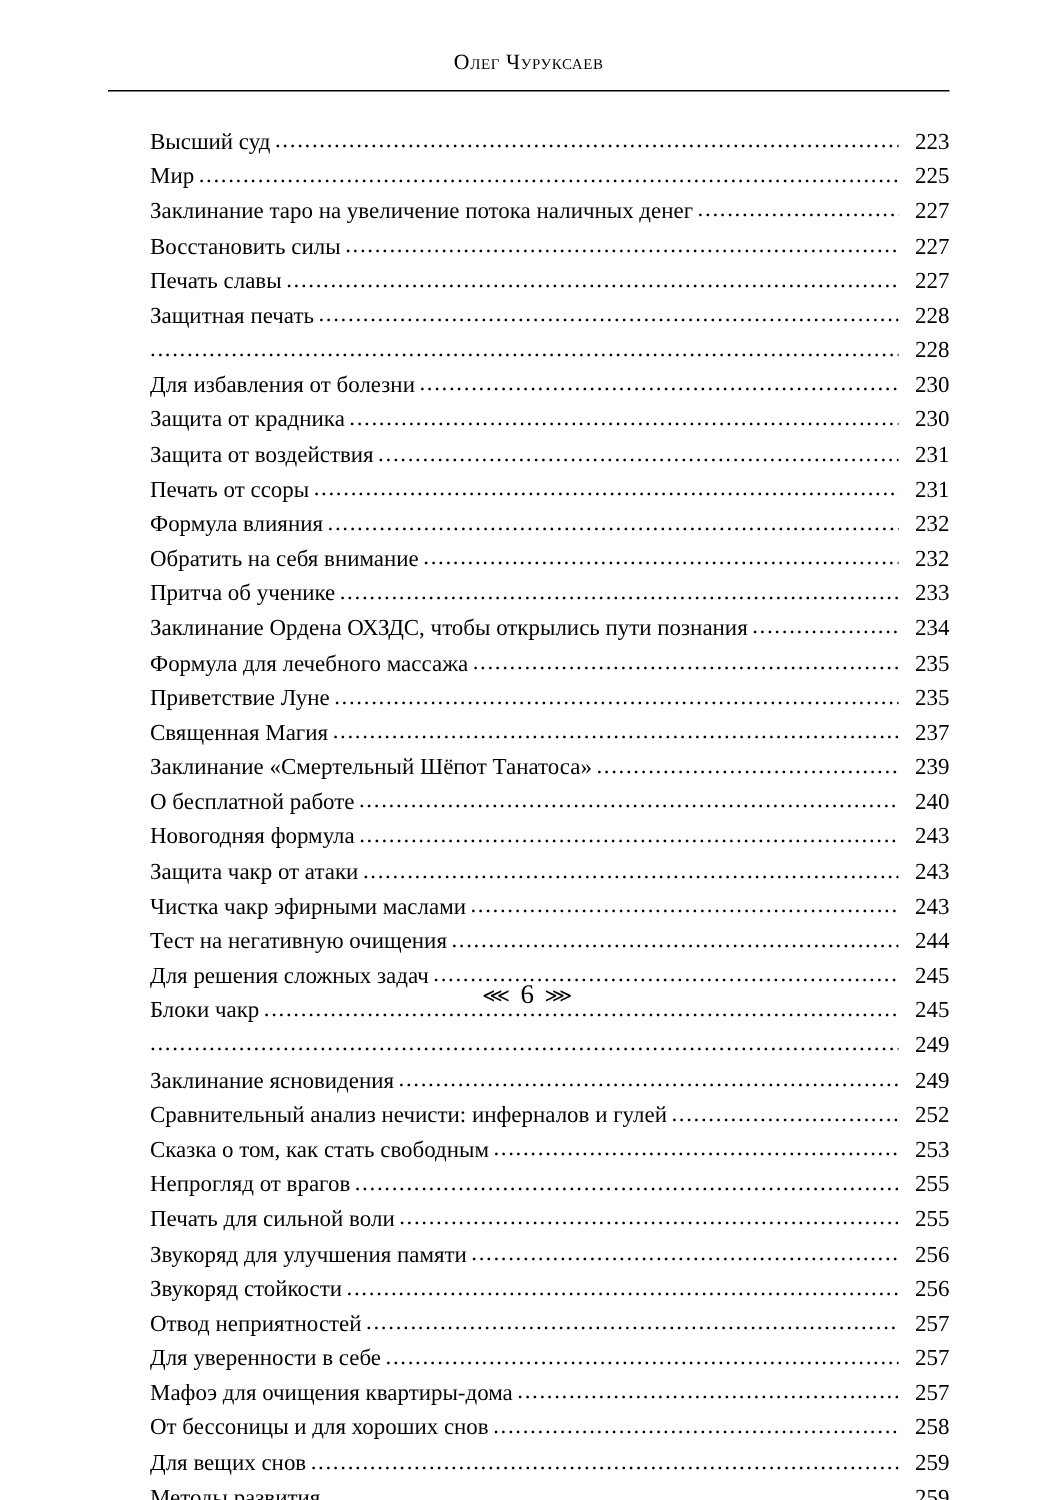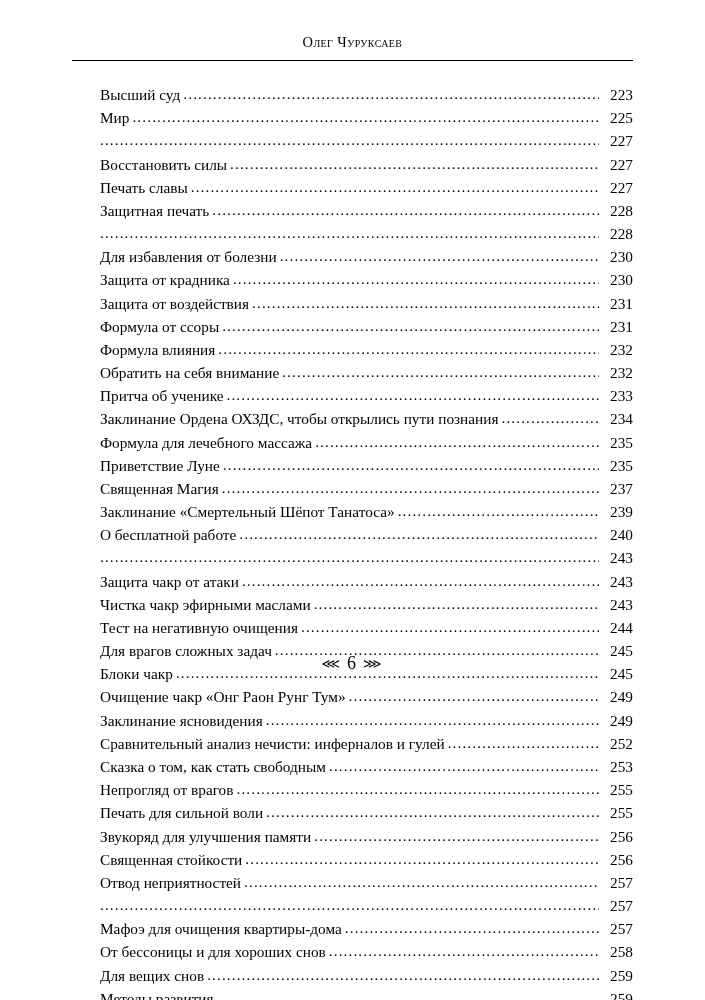--- a/index.html
+++ b/index.html
@@ -97,20 +97,21 @@
         <span class="title">Высший суд</span>
         <span class="dots">.......................................................................................................................</span>
         <span class="page-num">223</span>
       </li>
       <li>
         <span class="title">Мир</span>
         <span class="dots">.......................................................................................................................</span>
         <span class="page-num">225</span>
       </li>
       <li>
+        <span class="title">Заклинание таро на увеличение потока наличных денег</span>
         <span class="dots">.......................................................................................................................</span>
         <span class="page-num">227</span>
       </li>
       <li>
         <span class="title">Восстановить силы</span>
         <span class="dots">.......................................................................................................................</span>
         <span class="page-num">227</span>
       </li>
       <li>
         <span class="title">Печать славы</span>
@@ -135,21 +136,21 @@
         <span class="title">Защита от крадника</span>
         <span class="dots">.......................................................................................................................</span>
         <span class="page-num">230</span>
       </li>
       <li>
         <span class="title">Защита от воздействия</span>
         <span class="dots">.......................................................................................................................</span>
         <span class="page-num">231</span>
       </li>
       <li>
-        <span class="title">Формула от ссоры</span>
+        <span class="title">Печать от ссоры</span>
         <span class="dots">.......................................................................................................................</span>
         <span class="page-num">231</span>
       </li>
       <li>
         <span class="title">Формула влияния</span>
         <span class="dots">.......................................................................................................................</span>
         <span class="page-num">232</span>
       </li>
       <li>
         <span class="title">Обратить на себя внимание</span>
@@ -185,50 +186,50 @@
         <span class="title">Заклинание «Смертельный Шёпот Танатоса»</span>
         <span class="dots">.......................................................................................................................</span>
         <span class="page-num">239</span>
       </li>
       <li>
         <span class="title">О бесплатной работе</span>
         <span class="dots">.......................................................................................................................</span>
         <span class="page-num">240</span>
       </li>
       <li>
+        <span class="title">Новогодняя формула</span>
         <span class="dots">.......................................................................................................................</span>
         <span class="page-num">243</span>
       </li>
       <li>
         <span class="title">Защита чакр от атаки</span>
         <span class="dots">.......................................................................................................................</span>
         <span class="page-num">243</span>
       </li>
       <li>
         <span class="title">Чистка чакр эфирными маслами</span>
         <span class="dots">.......................................................................................................................</span>
         <span class="page-num">243</span>
       </li>
       <li>
         <span class="title">Тест на негативную очищения</span>
         <span class="dots">.......................................................................................................................</span>
         <span class="page-num">244</span>
       </li>
       <li>
-        <span class="title">Для врагов сложных задач</span>
+        <span class="title">Для решения сложных задач</span>
         <span class="dots">.......................................................................................................................</span>
         <span class="page-num">245</span>
       </li>
       <li>
         <span class="title">Блоки чакр</span>
         <span class="dots">.......................................................................................................................</span>
         <span class="page-num">245</span>
       </li>
       <li>
-        <span class="title">Очищение чакр «Онг Раон Рунг Тум»</span>
         <span class="dots">.......................................................................................................................</span>
         <span class="page-num">249</span>
       </li>
       <li>
         <span class="title">Заклинание ясновидения</span>
         <span class="dots">.......................................................................................................................</span>
         <span class="page-num">249</span>
       </li>
       <li>
         <span class="title">Сравнительный анализ нечисти: инферналов и гулей</span>
@@ -249,30 +250,31 @@
         <span class="title">Печать для сильной воли</span>
         <span class="dots">.......................................................................................................................</span>
         <span class="page-num">255</span>
       </li>
       <li>
         <span class="title">Звукоряд для улучшения памяти</span>
         <span class="dots">.......................................................................................................................</span>
         <span class="page-num">256</span>
       </li>
       <li>
-        <span class="title">Священная стойкости</span>
+        <span class="title">Звукоряд стойкости</span>
         <span class="dots">.......................................................................................................................</span>
         <span class="page-num">256</span>
       </li>
       <li>
         <span class="title">Отвод неприятностей</span>
         <span class="dots">.......................................................................................................................</span>
         <span class="page-num">257</span>
       </li>
       <li>
+        <span class="title">Для уверенности в себе</span>
         <span class="dots">.......................................................................................................................</span>
         <span class="page-num">257</span>
       </li>
       <li>
         <span class="title">Мафоэ для очищения квартиры-дома</span>
         <span class="dots">.......................................................................................................................</span>
         <span class="page-num">257</span>
       </li>
       <li>
         <span class="title">От бессоницы и для хороших снов</span>

